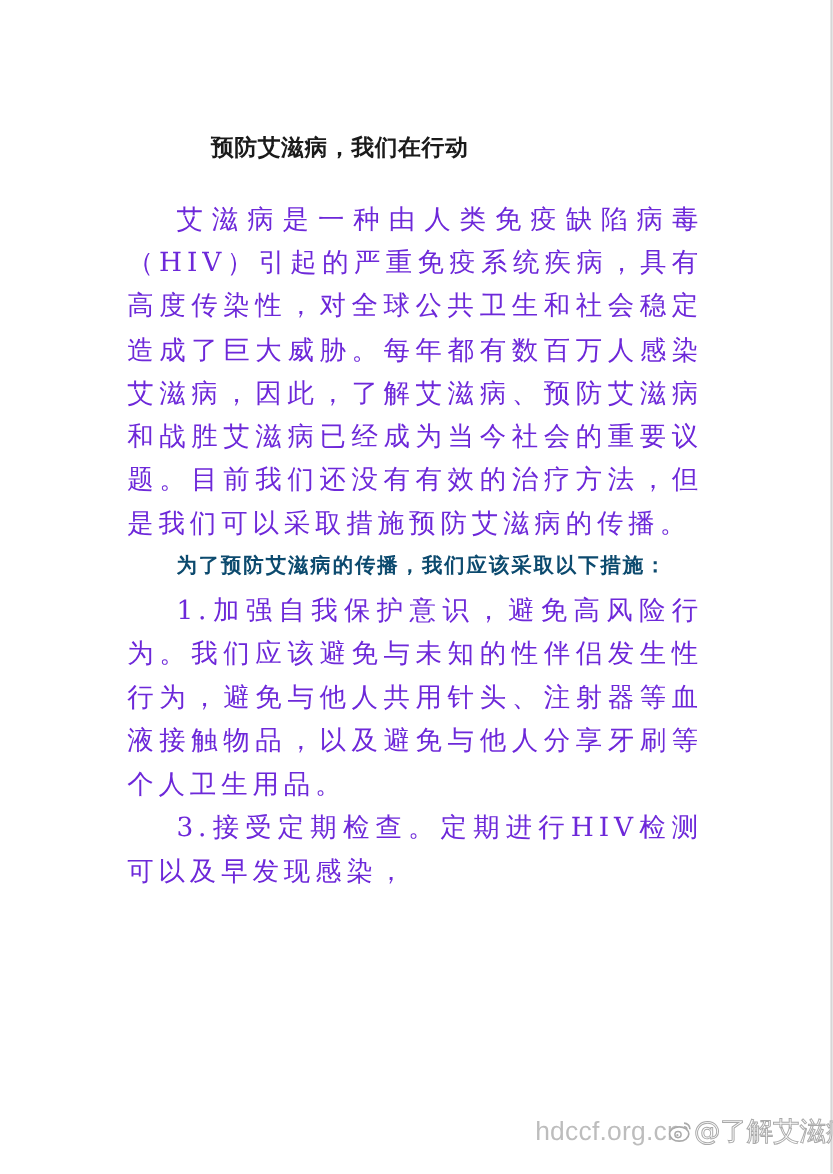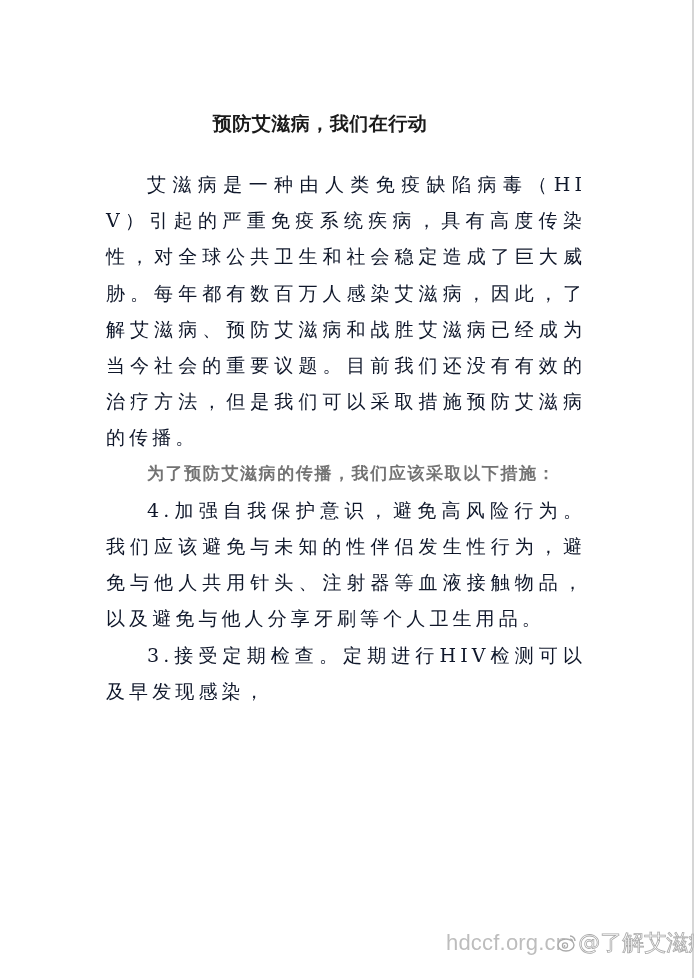--- a/index.html
+++ b/index.html
@@ -28,43 +28,42 @@
       left: 0;
       width: 566px;
       top: 110px;
       text-align: center;
       font-family: "DejaVu Sans", "Liberation Sans", sans-serif;
       font-weight: bold;
       font-size: 19px;
       color: #1a1a1a;
       letter-spacing: 0.5px;
       line-height: 26px;
-      padding-left: 37px;
     }
     .body-text {
       position: absolute;
       left: 106px;
       top: 166px;
       width: 480px;
     }
     .para {
       margin: 0;
-      font-size: 19px;
+      font-size: 22px;
       line-height: 36.2px;
       letter-spacing: 4.1px;
       text-indent: 41px;
       text-align: justify;
       word-break: break-all;
-      color: #0f172a;
+      color: #6d28d9;
     }
     .para.bold-heading {
-      font-family: Liberation Sans, sans-serif;
+      font-family: Liberation Mono, monospace;
       font-weight: bold;
       letter-spacing: 1.6px;
-      color: #737373;
+      color: #0c4a6e;
       font-size: 17px;
     }
     .watermark {
       position: absolute;
       left: 446px;
       top: 928px;
       height: 30px;
       display: flex;
       align-items: center;
       color: #c4c4c4;
@@ -94,21 +93,21 @@
   </style>
 </head>
 <body>
 
 <div class="page">
   <div class="title">预防艾滋病，我们在行动</div>
 
   <div class="body-text">
     <p class="para">艾滋病是一种由人类免疫缺陷病毒（HIV）引起的严重免疫系统疾病，具有高度传染性，对全球公共卫生和社会稳定造成了巨大威胁。每年都有数百万人感染艾滋病，因此，了解艾滋病、预防艾滋病和战胜艾滋病已经成为当今社会的重要议题。目前我们还没有有效的治疗方法，但是我们可以采取措施预防艾滋病的传播。</p>
     <p class="para bold-heading">为了预防艾滋病的传播，我们应该采取以下措施：</p>
-    <p class="para">4.加强自我保护意识，避免高风险行为。我们应该避免与未知的性伴侣发生性行为，避免与他人共用针头、注射器等血液接触物品，以及避免与他人分享牙刷等个人卫生用品。</p>
+    <p class="para">1.加强自我保护意识，避免高风险行为。我们应该避免与未知的性伴侣发生性行为，避免与他人共用针头、注射器等血液接触物品，以及避免与他人分享牙刷等个人卫生用品。</p>
     <p class="para">3.接受定期检查。定期进行HIV检测可以及早发现感染，</p>
   </div>
 </div>
 
 <div class="watermark">
   <span class="site">hdccf.org.cn</span>
   <span class="logo">
     <svg width="22" height="22" viewBox="0 0 22 22">
       <ellipse cx="10" cy="13" rx="8" ry="6" fill="#ffffff" stroke="#aaaaaa" stroke-width="1.4"></ellipse>
       <circle cx="9" cy="13.5" r="2.6" fill="none" stroke="#aaaaaa" stroke-width="1.2"></circle>

